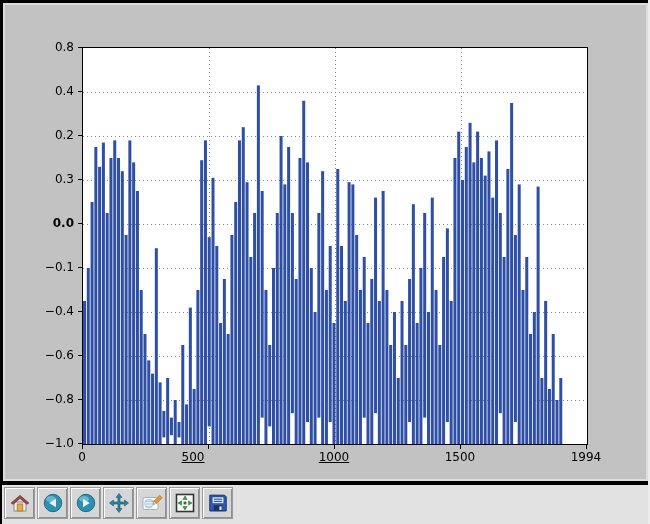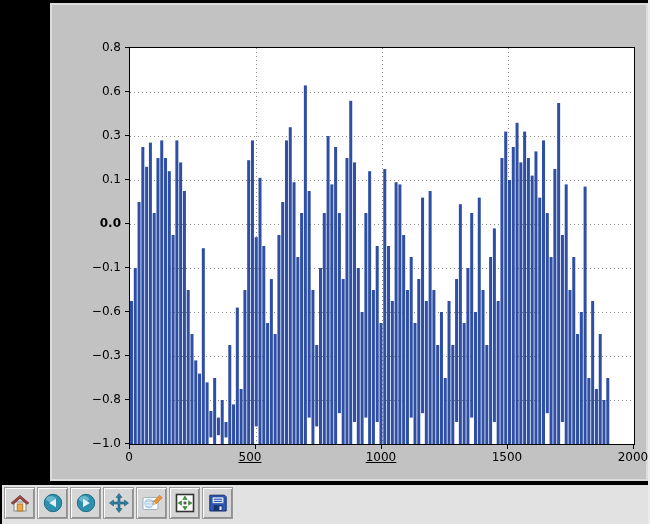--- a/index.html
+++ b/index.html
@@ -4,21 +4,21 @@
 <style>
   html,body{margin:0;padding:0;}
   body{
     width:650px;height:524px;overflow:hidden;position:relative;
     background:#000000;
     font-family:"DejaVu Sans","Liberation Sans",sans-serif;
   }
   .right-strip{position:absolute;top:0;right:0;width:2px;height:100%;background:#ececec;z-index:5;}
   .canvas-frame{
     position:absolute;left:3px;top:3px;right:2px;height:474px;
-    background:#dcdcdc;padding:2px;z-index:1;margin-left:47px;
+    background:#dcdcdc;padding:2px;z-index:1;
   }
   .figure-canvas{
     position:relative;width:100%;height:100%;
     background:#c2c2c2;
   }
   .axes{
     position:absolute;left:77px;top:42px;width:504px;height:396px;
     background:#ffffff;border:1px solid #000000;box-sizing:content-box;
   }
   .axes svg{position:absolute;left:0;top:0;}
@@ -190,47 +190,47 @@
           <rect x="464.94" y="341.00" width="3" height="55.00" fill="#2e4fa3"></rect>
           <rect x="468.72" y="286.00" width="3" height="110.00" fill="#2e4fa3"></rect>
           <rect x="472.50" y="352.00" width="3" height="44.00" fill="#2e4fa3"></rect>
           <rect x="476.28" y="330.00" width="3" height="66.00" fill="#2e4fa3"></rect>
         </svg>
     </div>
 
   <div class="tick-mark" style="left: 73px; top: 42px; width: 4px; height: 1px;"></div>
       <div class="tick-label y-tick-label" style="left: 0px; width: 69px; top: 35px;">0.8</div>
       <div class="tick-mark" style="left: 73px; top: 86px; width: 4px; height: 1px;"></div>
-      <div class="tick-label y-tick-label" style="left: 0px; width: 69px; top: 79px;">0.6</div>
+      <div class="tick-label y-tick-label" style="left: 0px; width: 69px; top: 79px;">0.4</div>
       <div class="tick-mark" style="left: 73px; top: 130px; width: 4px; height: 1px;"></div>
-      <div class="tick-label y-tick-label" style="left: 0px; width: 69px; top: 123px;">0.3</div>
+      <div class="tick-label y-tick-label" style="left: 0px; width: 69px; top: 123px;">0.2</div>
       <div class="tick-mark" style="left: 73px; top: 174px; width: 4px; height: 1px;"></div>
-      <div class="tick-label y-tick-label" style="left: 0px; width: 69px; top: 167px;">0.1</div>
+      <div class="tick-label y-tick-label" style="left: 0px; width: 69px; top: 167px;">0.3</div>
       <div class="tick-mark" style="left: 73px; top: 218px; width: 4px; height: 1px;"></div>
       <div class="tick-label y-tick-label" style="left: 0px; width: 69px; top: 211px; font-weight: bold;">0.0</div>
       <div class="tick-mark" style="left: 73px; top: 262px; width: 4px; height: 1px;"></div>
       <div class="tick-label y-tick-label" style="left: 0px; width: 69px; top: 255px;">−0.1</div>
       <div class="tick-mark" style="left: 73px; top: 306px; width: 4px; height: 1px;"></div>
-      <div class="tick-label y-tick-label" style="left: 0px; width: 69px; top: 299px;">−0.6</div>
+      <div class="tick-label y-tick-label" style="left: 0px; width: 69px; top: 299px;">−0.4</div>
       <div class="tick-mark" style="left: 73px; top: 350px; width: 4px; height: 1px;"></div>
-      <div class="tick-label y-tick-label" style="left: 0px; width: 69px; top: 343px;">−0.3</div>
+      <div class="tick-label y-tick-label" style="left: 0px; width: 69px; top: 343px;">−0.6</div>
       <div class="tick-mark" style="left: 73px; top: 394px; width: 4px; height: 1px;"></div>
       <div class="tick-label y-tick-label" style="left: 0px; width: 69px; top: 387px;">−0.8</div>
       <div class="tick-mark" style="left: 73px; top: 438px; width: 4px; height: 1px;"></div>
       <div class="tick-label y-tick-label" style="left: 0px; width: 69px; top: 431px; text-align: right;">−1.0</div>
       <div class="tick-mark" style="left: 77px; top: 440px; width: 1px; height: 4px;"></div>
       <div class="tick-label x-tick-label" style="left: 47px; width: 60px; top: 445px;">0</div>
       <div class="tick-mark" style="left: 203px; top: 440px; width: 1px; height: 4px;"></div>
-      <div class="tick-label x-tick-label" style="left: 168px; width: 60px; top: 445px; text-decoration: underline;">500</div>
+      <div class="tick-label x-tick-label" style="left: 158px; width: 60px; top: 445px; text-decoration: underline;">500</div>
       <div class="tick-mark" style="left: 329px; top: 440px; width: 1px; height: 4px;"></div>
       <div class="tick-label x-tick-label" style="left: 299px; width: 60px; top: 445px; text-decoration: underline;">1000</div>
       <div class="tick-mark" style="left: 455px; top: 440px; width: 1px; height: 4px;"></div>
       <div class="tick-label x-tick-label" style="left: 425px; width: 60px; top: 445px;">1500</div>
       <div class="tick-mark" style="left: 581px; top: 440px; width: 1px; height: 4px;"></div>
-      <div class="tick-label x-tick-label" style="left: 551px; width: 60px; top: 445px;">2000</div>
+      <div class="tick-label x-tick-label" style="left: 551px; width: 60px; top: 445px;">1994</div>
     </div>
 </div>
 
 <div class="separator"></div>
 
 <div class="toolbar">
 
   <button class="tb-btn">
     <svg width="22" height="22" viewBox="0 0 22 22">
       <rect x="5" y="10" width="12" height="9" fill="#efefef" stroke="#8a8a8a"></rect>

